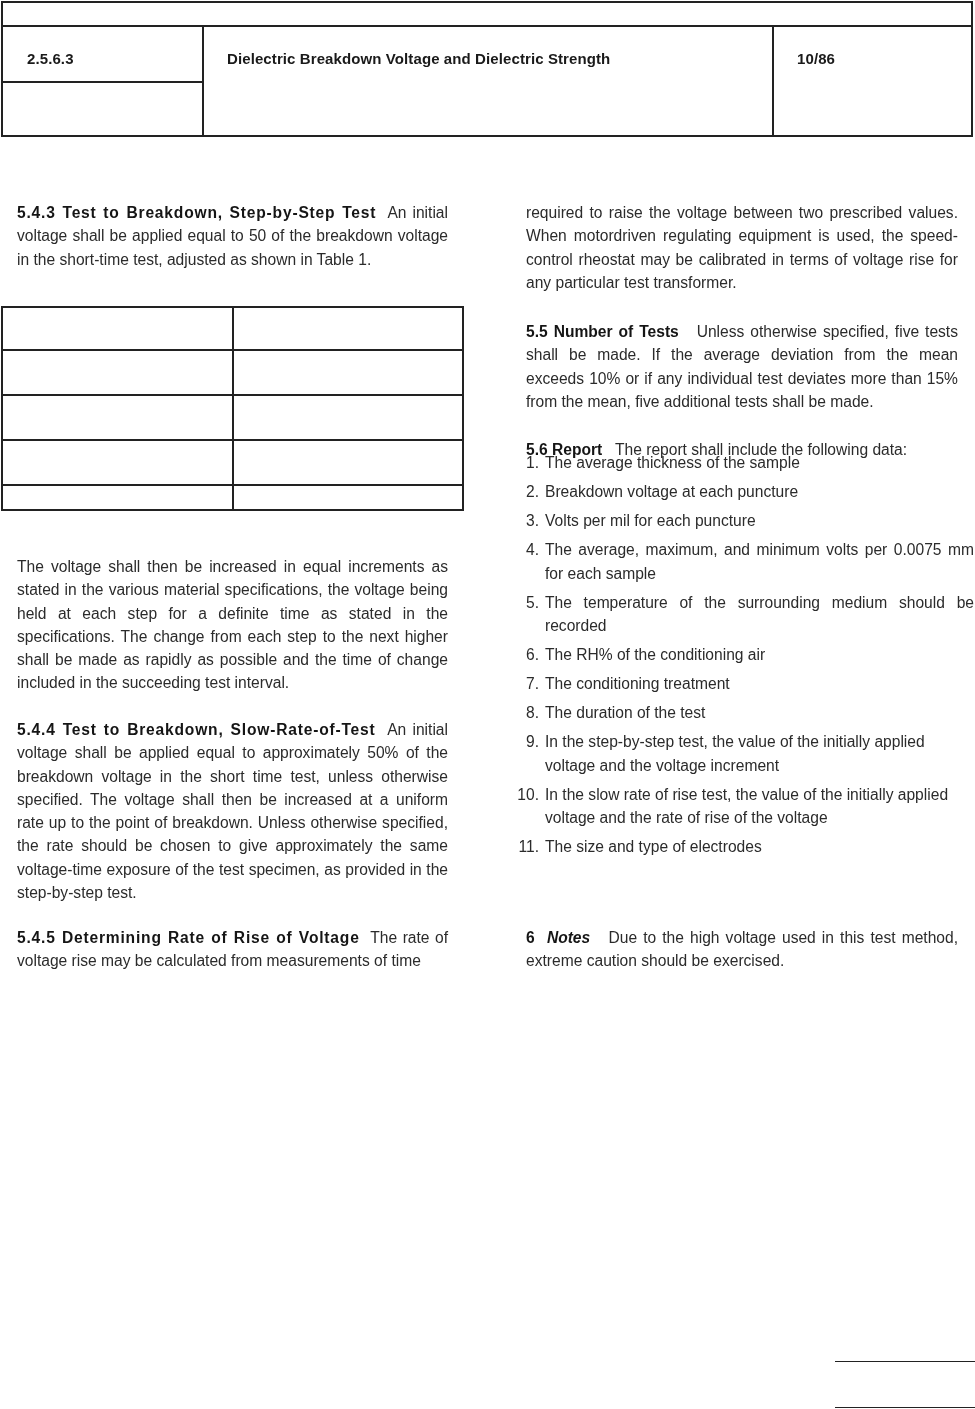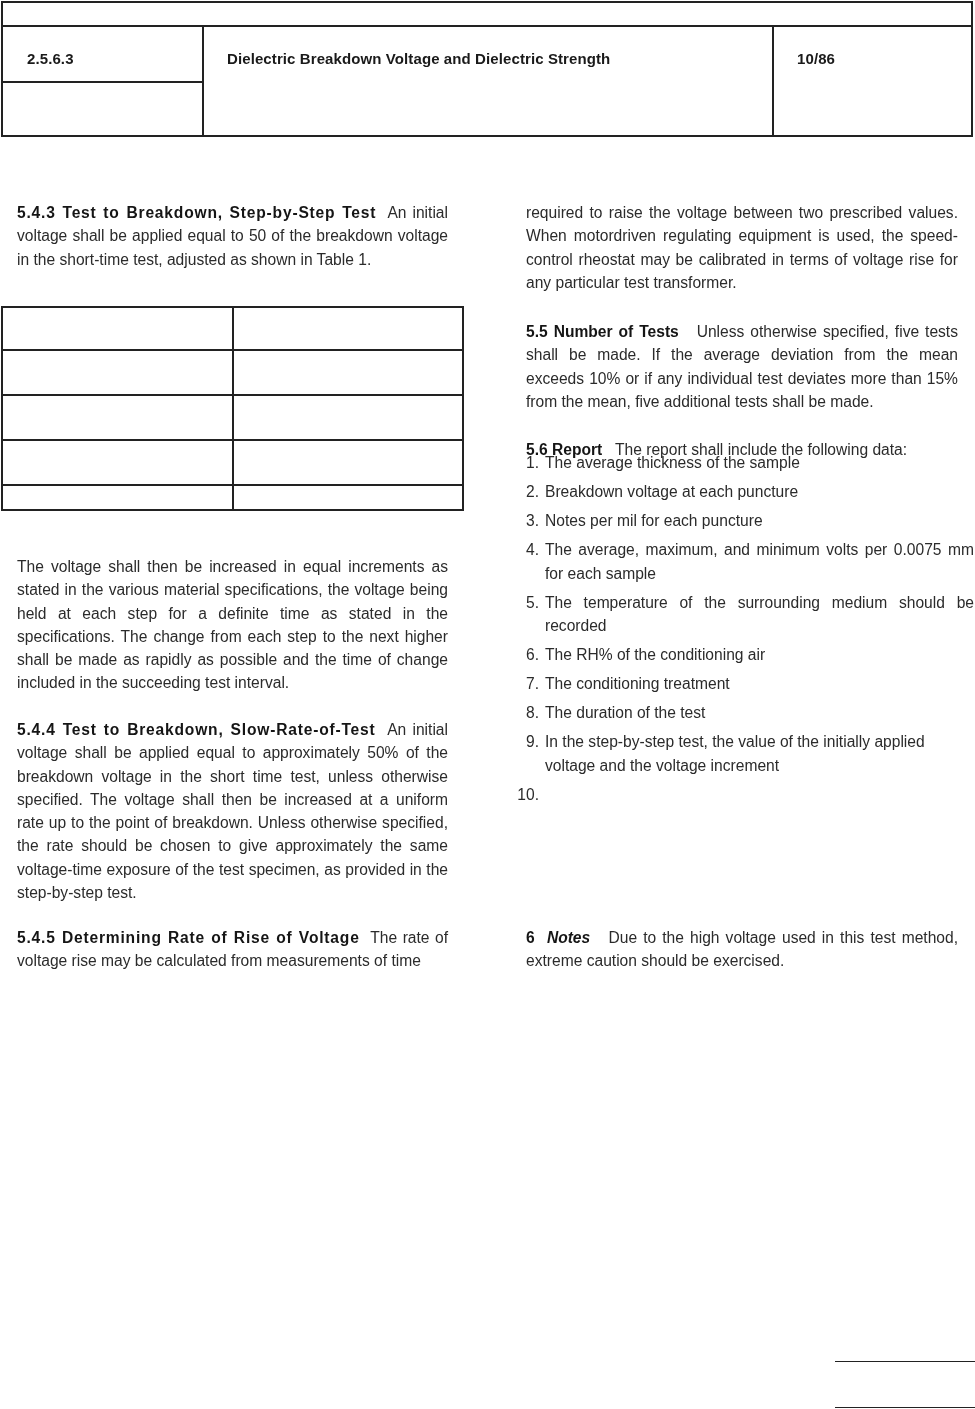--- a/index.html
+++ b/index.html
@@ -103,28 +103,29 @@
 <div class="col right" style="top:422px;">
   <p class="para" style="text-align:left">
     <span class="h">5.6 Report</span>&nbsp;&nbsp;
     <span>The report shall include the following data:</span>
   </p>
 </div>
 
 <ul class="list" style="top:451px;">
   <li><span class="num">1.</span><span>The average thickness of the sample</span></li>
   <li><span class="num">2.</span><span>Breakdown voltage at each puncture</span></li>
-  <li><span class="num">3.</span><span>Notes per mil for each puncture</span></li>
+  <li><span class="num">3.</span><span>Volts per mil for each puncture</span></li>
   <li style="text-align:justify"><span class="num">4.</span><span>The average, maximum, and minimum volts per 0.0075 mm for each sample</span></li>
   <li style="text-align:justify"><span class="num">5.</span><span>The temperature of the surrounding medium should be recorded</span></li>
   <li><span class="num">6.</span><span>The RH% of the conditioning air</span></li>
   <li><span class="num">7.</span><span>The conditioning treatment</span></li>
   <li><span class="num">8.</span><span>The duration of the test</span></li>
   <li><span class="num">9.</span><span>In the step-by-step test, the value of the initially applied voltage and the voltage increment</span></li>
-  <li><span class="num">10.</span></li>
+  <li><span class="num">10.</span><span>In the slow rate of rise test, the value of the initially applied voltage and the rate of rise of the voltage</span></li>
+  <li><span class="num">11.</span><span>The size and type of electrodes</span></li>
 </ul>
 
 <div class="col right" style="top:910px;">
   <p class="para">
     <span class="h">6</span>&nbsp;
     <span class="h" style="font-style:italic">Notes</span>&nbsp;&nbsp;
     <span>Due to the high voltage used in this test method, extreme caution should be exercised.</span>
   </p>
 </div>
 

